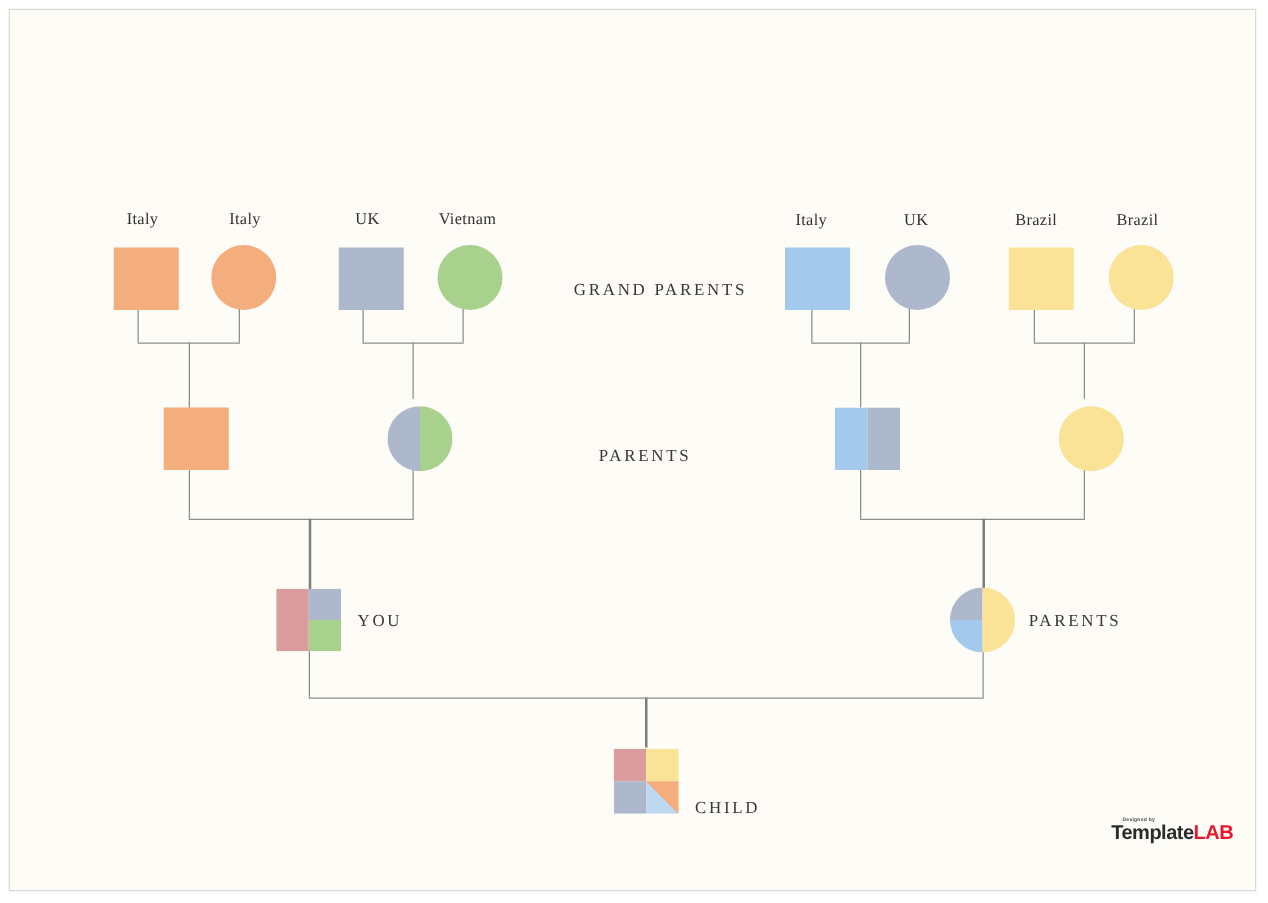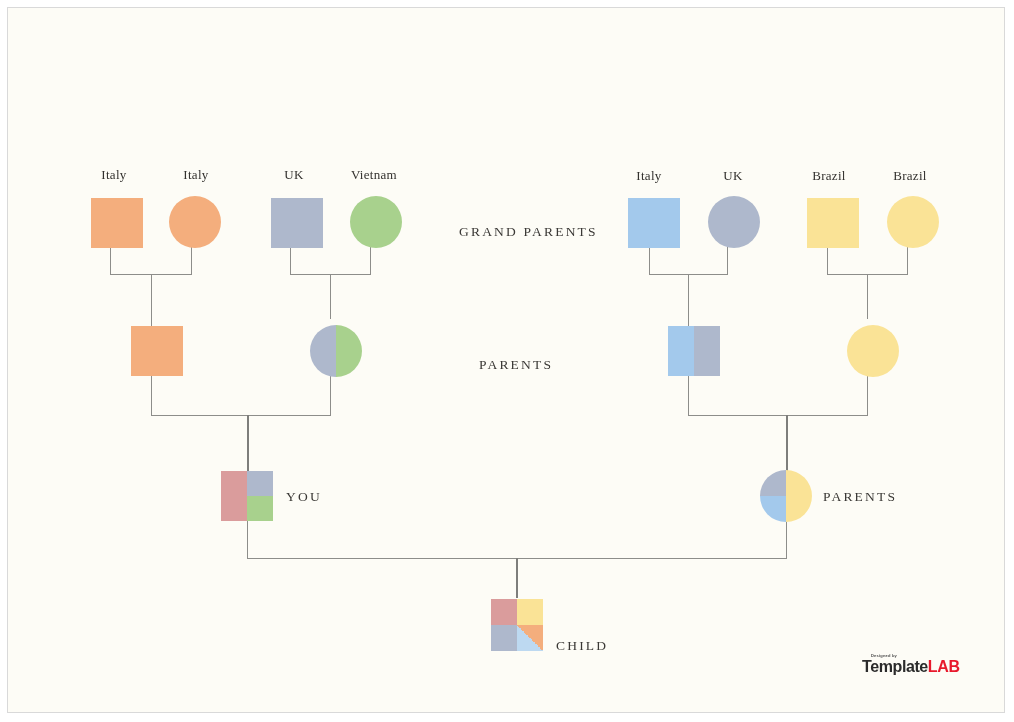--- a/index.html
+++ b/index.html
@@ -48,21 +48,21 @@
     white-space:nowrap;
   }
   .rolelbl{
     position:absolute;
     font-family:"Liberation Serif",serif;
     font-size:13.5px; color:#3a3835; letter-spacing:2.2px;
     white-space:nowrap;
   }
 
   
-  .logo{position:absolute; left:854px; top:645px; width:110px; height:26px;text-decoration:underline;}
+  .logo{position:absolute; left:881px; top:645px; width:110px; height:26px;text-decoration:underline;}
   .logo-sup{
     position:absolute; left:9px; top:0; font-size:4px; font-weight:bold;
     letter-spacing:.2px; color:#4a4a4a; font-family:"Liberation Sans",sans-serif;
   }
   .logo-main{
     position:absolute; left:0; top:5px; font-size:16px; font-weight:bold;
     font-family:"Liberation Sans",sans-serif; letter-spacing:-.4px;
   }
   .logo-a{color:#2b2b2b;}
   .logo-b{color:#e8192c;}

